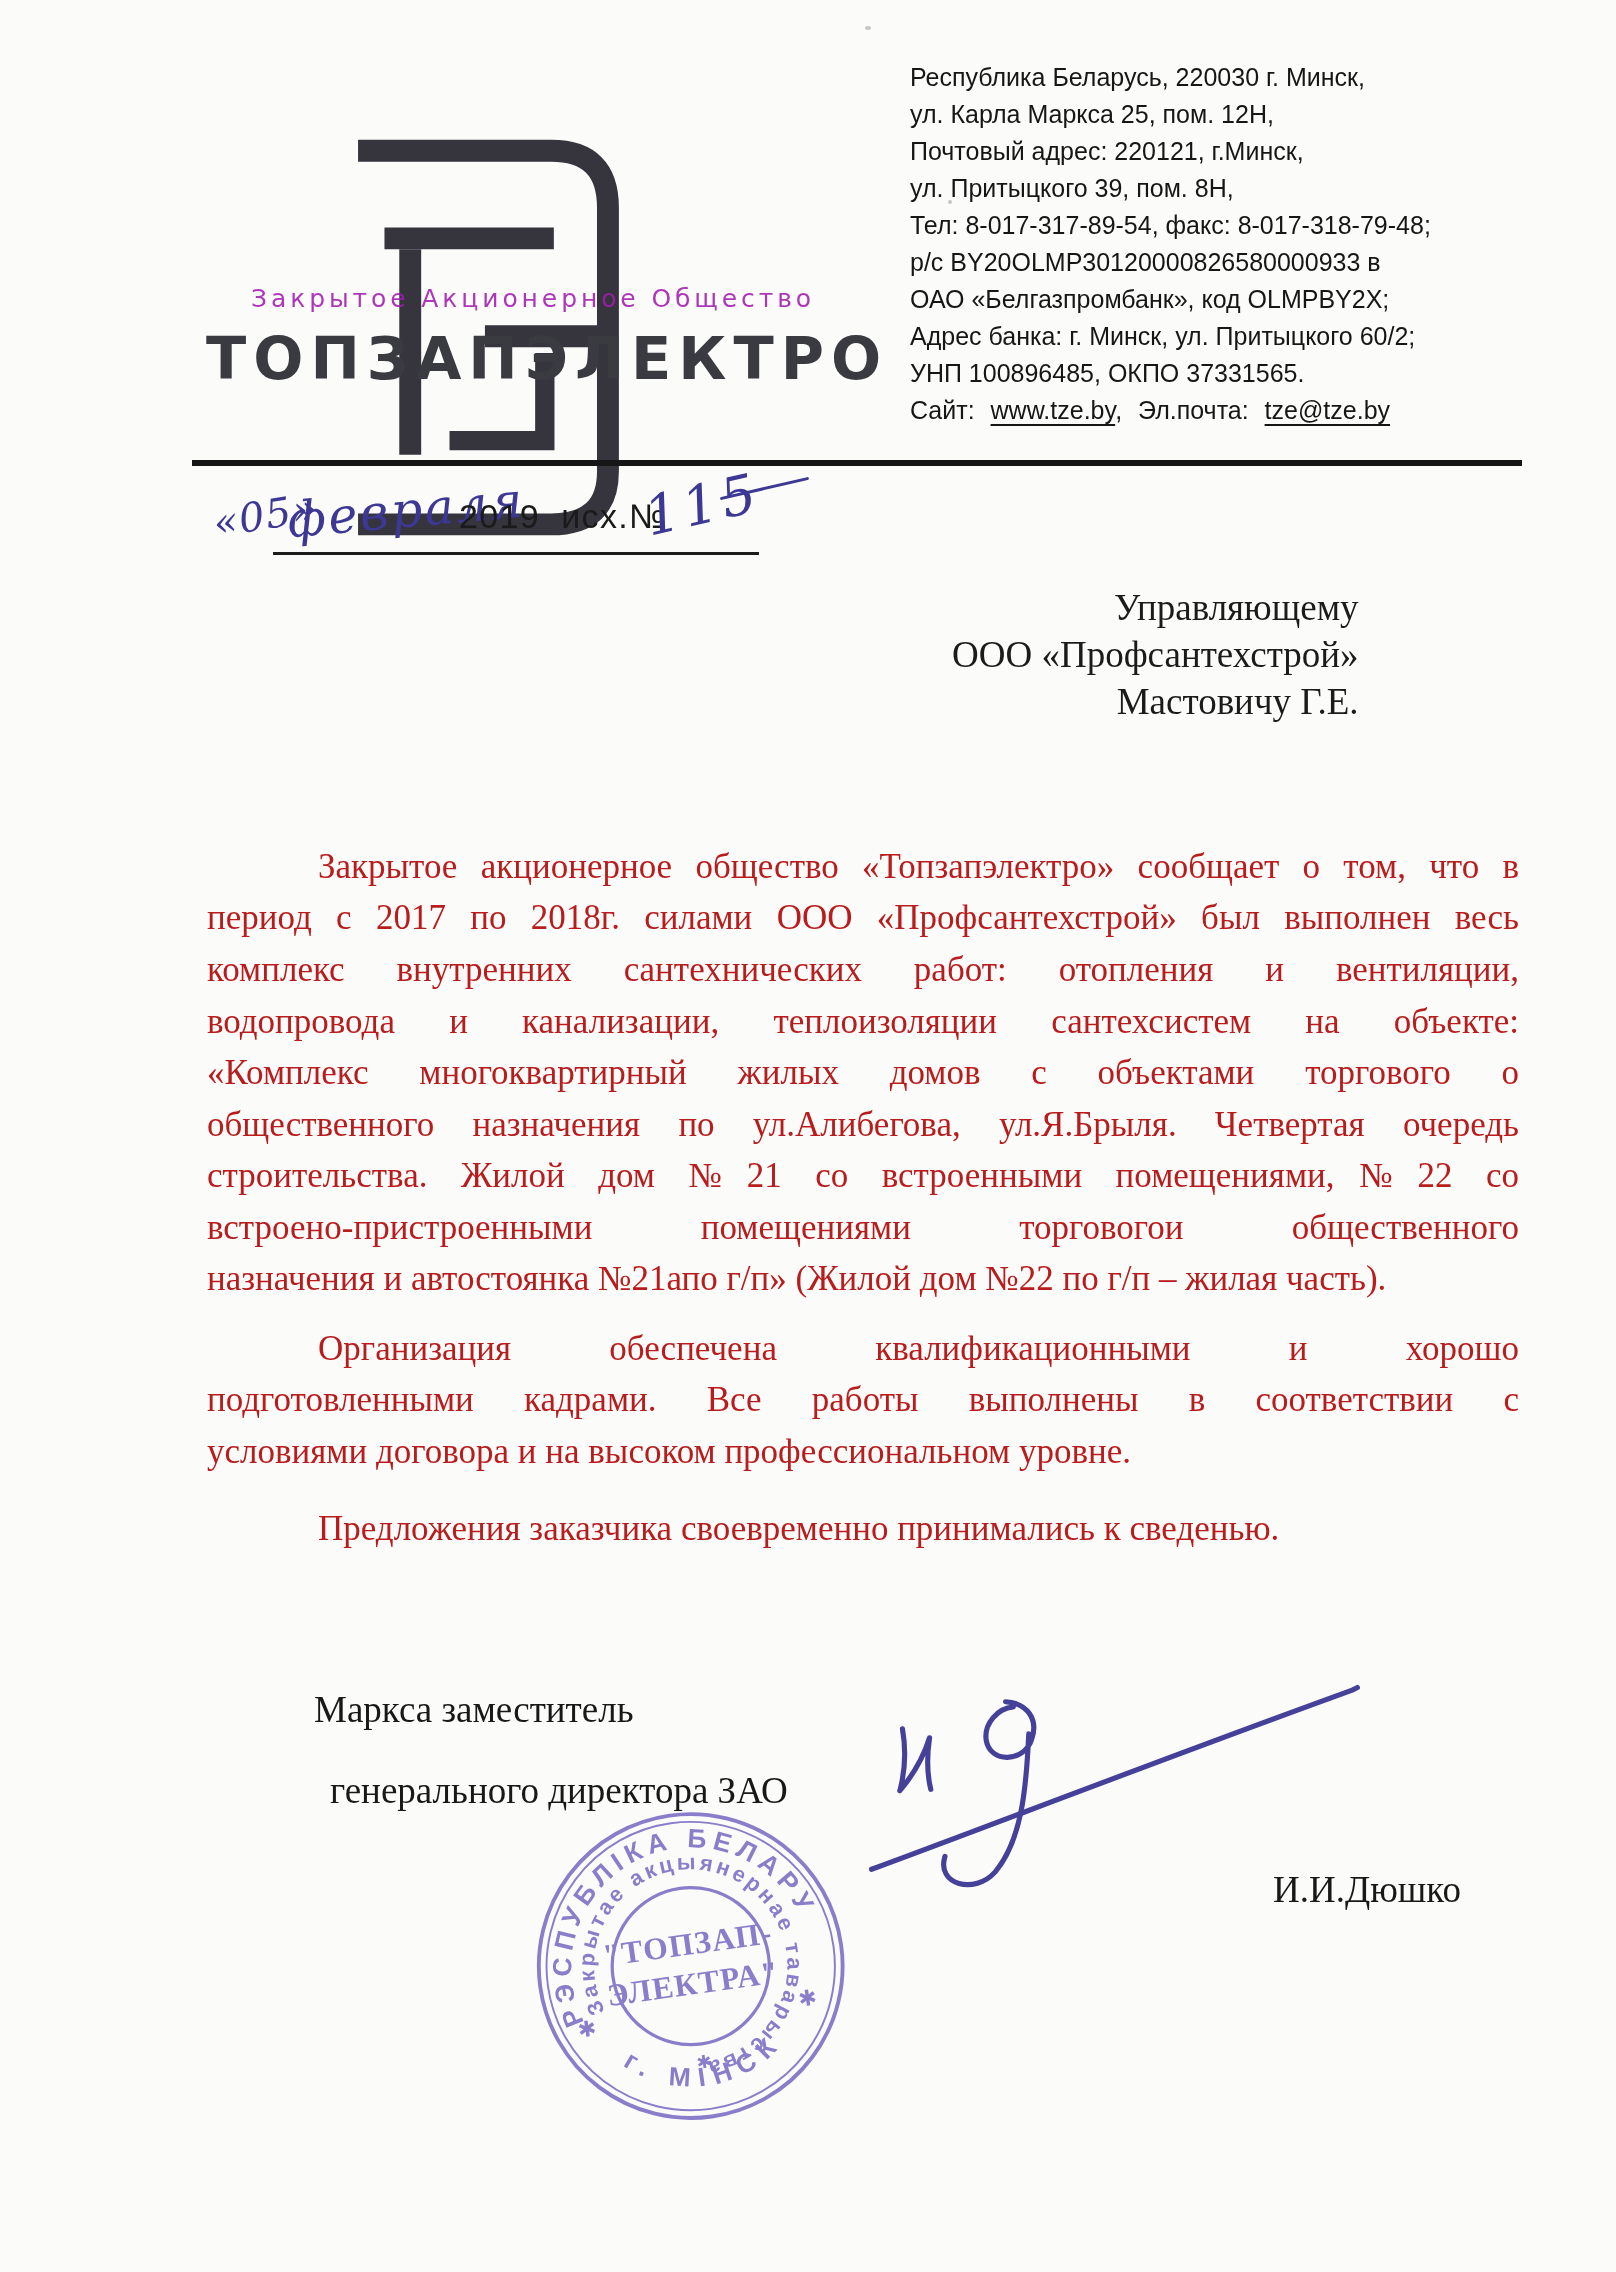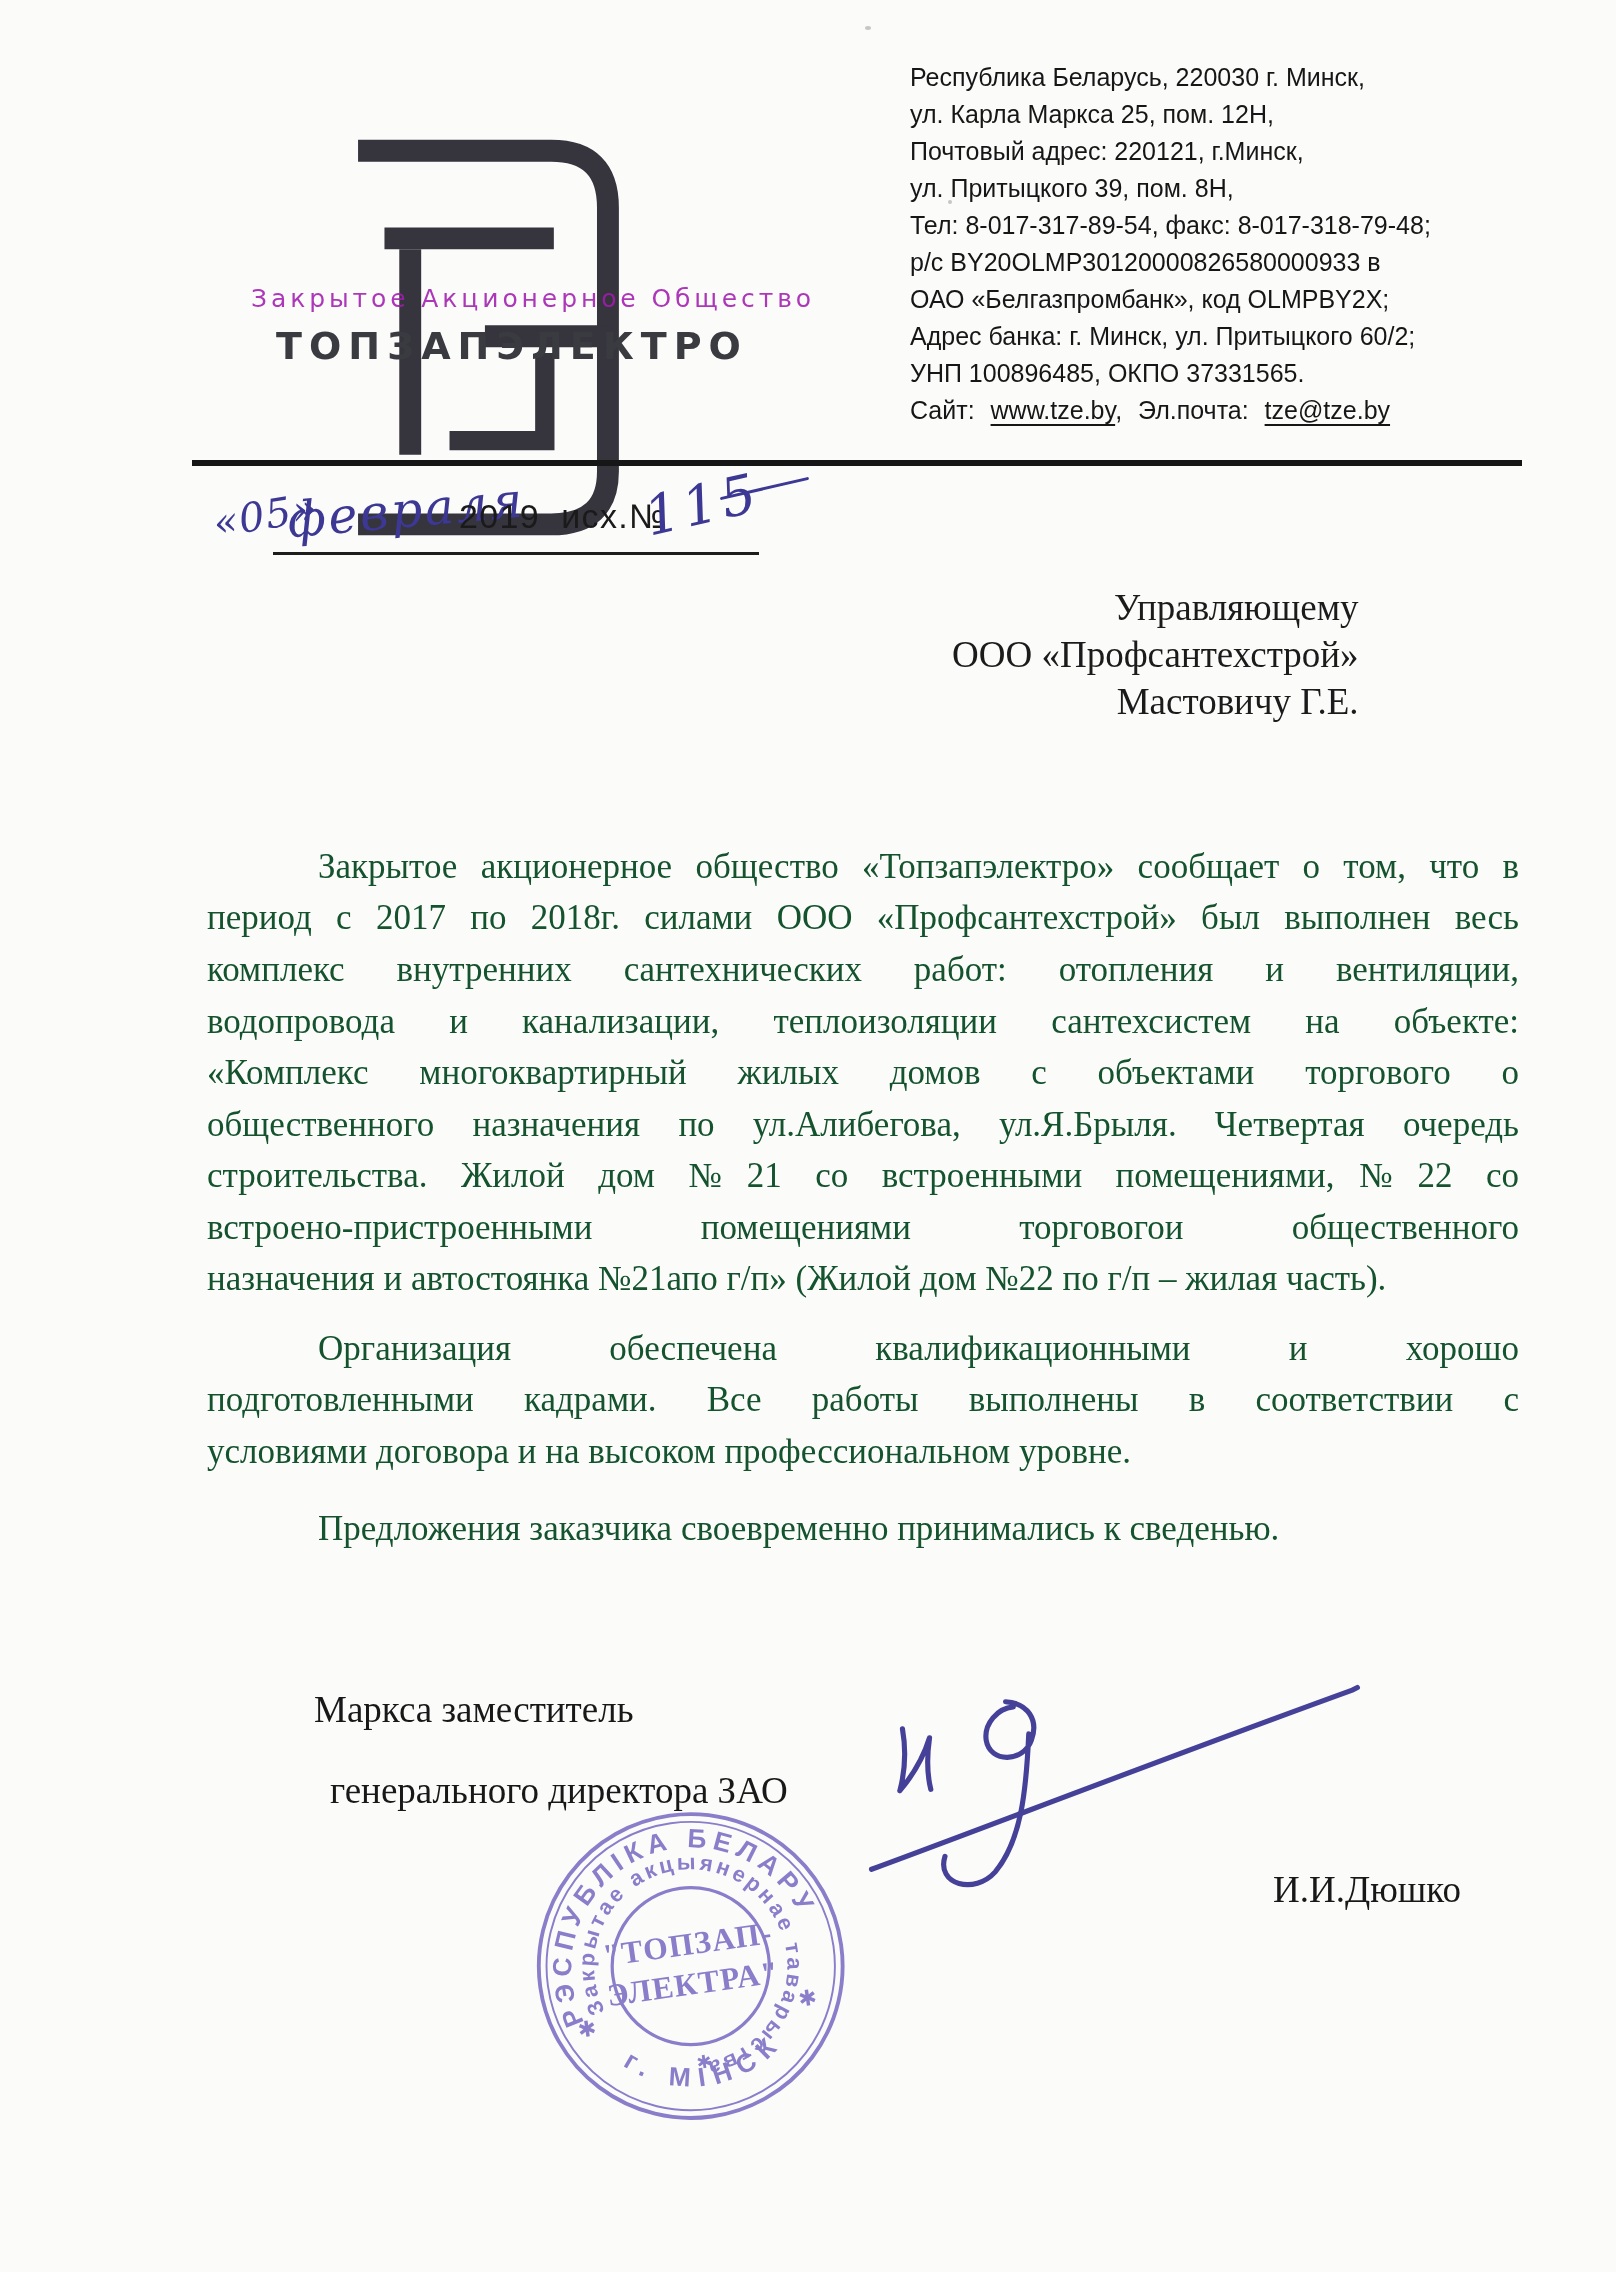--- a/index.html
+++ b/index.html
@@ -8,21 +8,21 @@
 
   
   #monogram{position:absolute;left:322px;top:116px;}
   .logo-subtitle{
     position:absolute;left:251px;top:284px;width:503px;text-align:center;
     font-family:"DejaVu Sans", sans-serif;font-size:25px;letter-spacing:3.9px;
     color:#a21caf;opacity:.88;white-space:nowrap;
   }
   .logo-company{
     position:absolute;left:206px;top:324px;width:612px;text-align:center;
-    font-family:"DejaVu Sans", sans-serif;font-weight:700;font-size:38px;
+    font-family:"DejaVu Sans", sans-serif;font-weight:700;font-size:59px;
     letter-spacing:7px;color:#3a3a41;white-space:nowrap;
   }
   #contacts{
     position:absolute;left:910px;top:59px;width:631px;
     font-family:"Liberation Sans", sans-serif;font-size:25px;color:#161616;
   }
   #contacts .cline{height:37px;line-height:37px;white-space:nowrap;}
   #contacts .u{text-decoration:underline;text-underline-offset:4.5px;}
   #contacts .gap{margin-right:9px;}
   #rule{position:absolute;left:192px;top:460px;width:1330px;height:5.8px;background:#161616;}
@@ -38,21 +38,21 @@
   #hw-number{position:absolute;left:644px;top:473px;font-size:54px;transform:rotate(-13deg);letter-spacing:4.5px;}
   #number-flourish{position:absolute;left:719px;top:487px;width:91px;height:3.2px;background:#3c3894;
     border-radius:1.9px;transform:rotate(-13deg);}
 
   
   #recipient{position:absolute;left:952px;top:584px;font-size:37px;color:#1b1b1b;text-align:right;}
   #recipient .rline{height:47px;line-height:47px;white-space:nowrap;}
 
   
   .bl{position:absolute;left:207px;width:1312px;height:52px;line-height:52px;
-      font-size:35px;color:#14532d;}
+      font-size:35px;color:#b91c1c;}
   .just{text-align:justify;text-align-last:justify;}
   .ind{text-indent:111px;}
 
   
   .sigtext{position:absolute;font-size:37px;color:#181818;white-space:nowrap;}
 
   
   .artifact{position:absolute;background:#9a9a9a;border-radius:50%;opacity:.55;}
 </style>
 </head>

